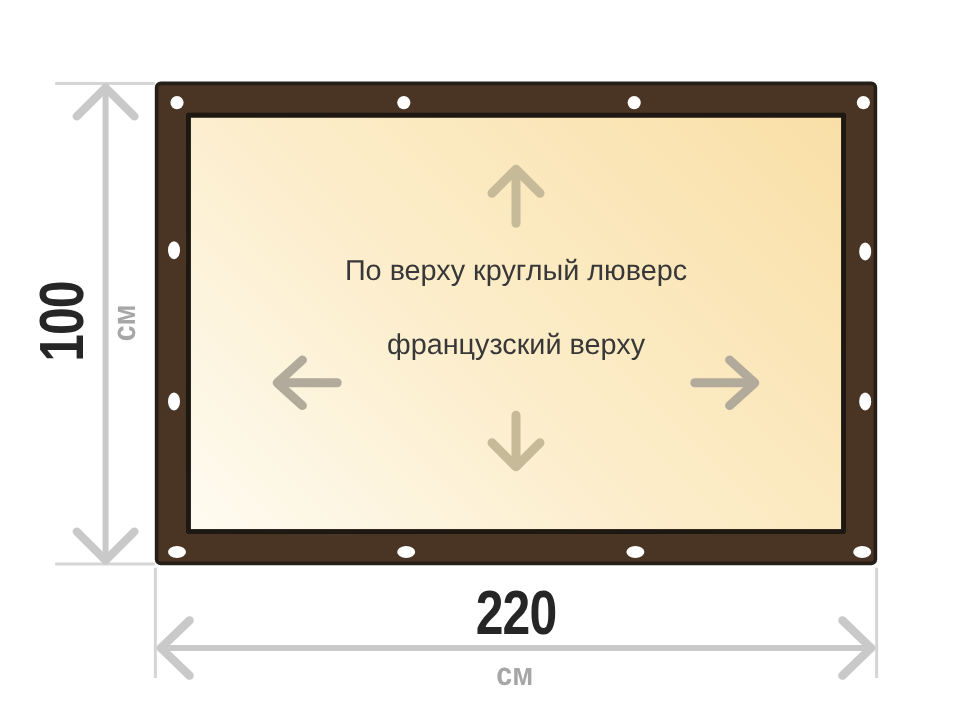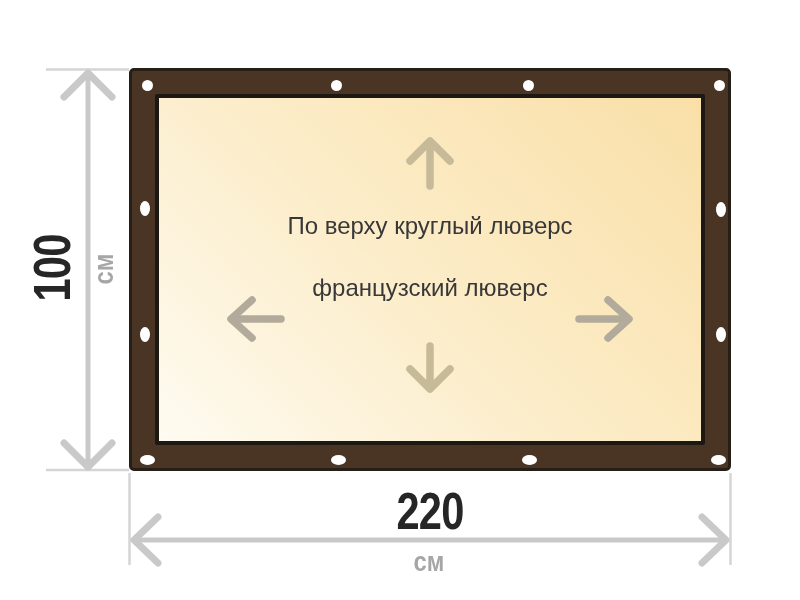--- a/index.html
+++ b/index.html
@@ -145,21 +145,21 @@
       </g>
       <g>
         <line x1="579" y1="319" x2="626" y2="319"></line>
         <polyline points="608,300 629,319 608,338"></polyline>
       </g>
     </g>
   </svg>
 
   <div class="banner-label top-note">По верху круглый люверс</div>
   <div class="banner-label center-note">
-    <div>французский люверс</div>
+    <div>французский верху</div>
   </div>
 
   <div class="dim-value dim-height-value">100</div>
   <div class="dim-unit dim-height-unit">см</div>
   <div class="dim-value dim-width-value">220</div>
   <div class="dim-unit dim-width-unit">см</div>
 
 </div>
 
 </body></html>

